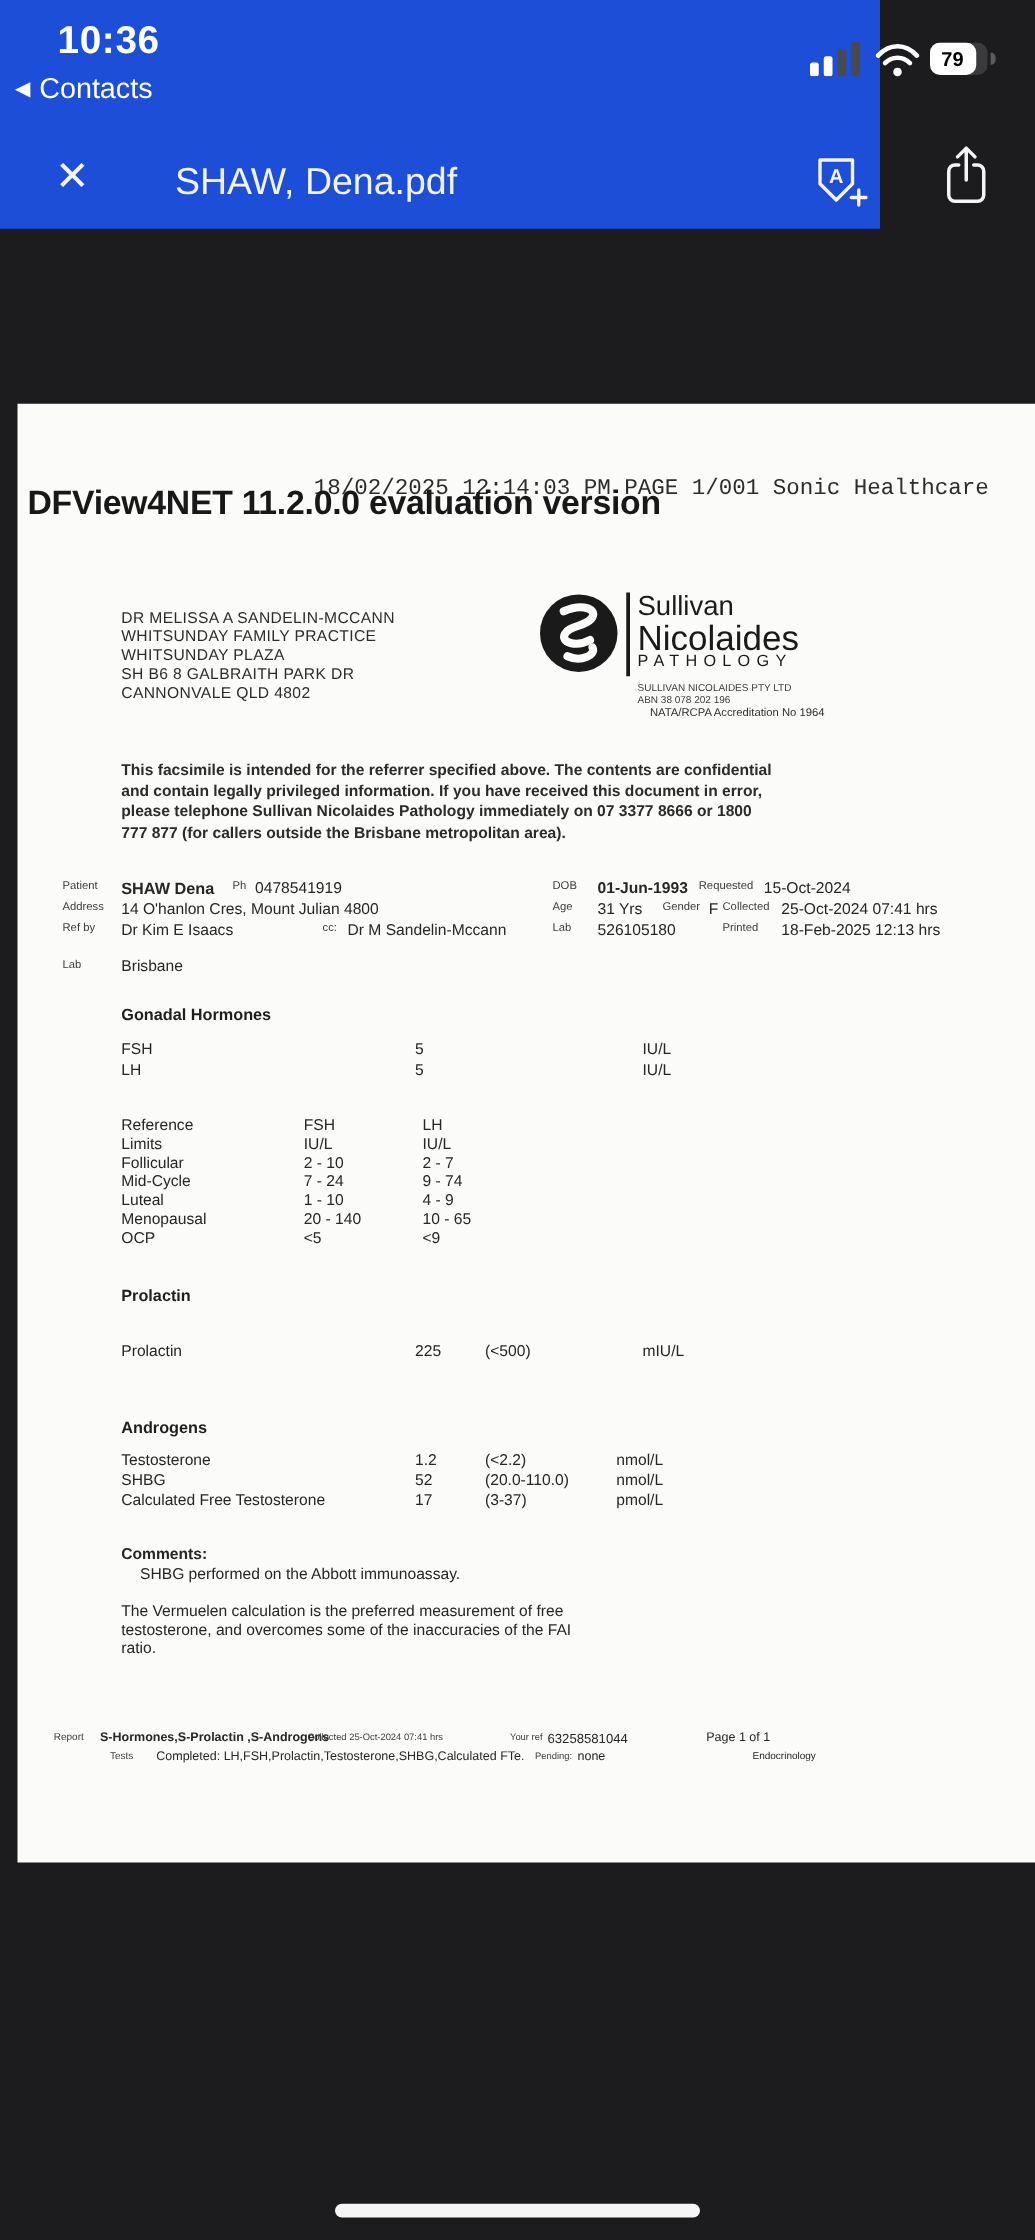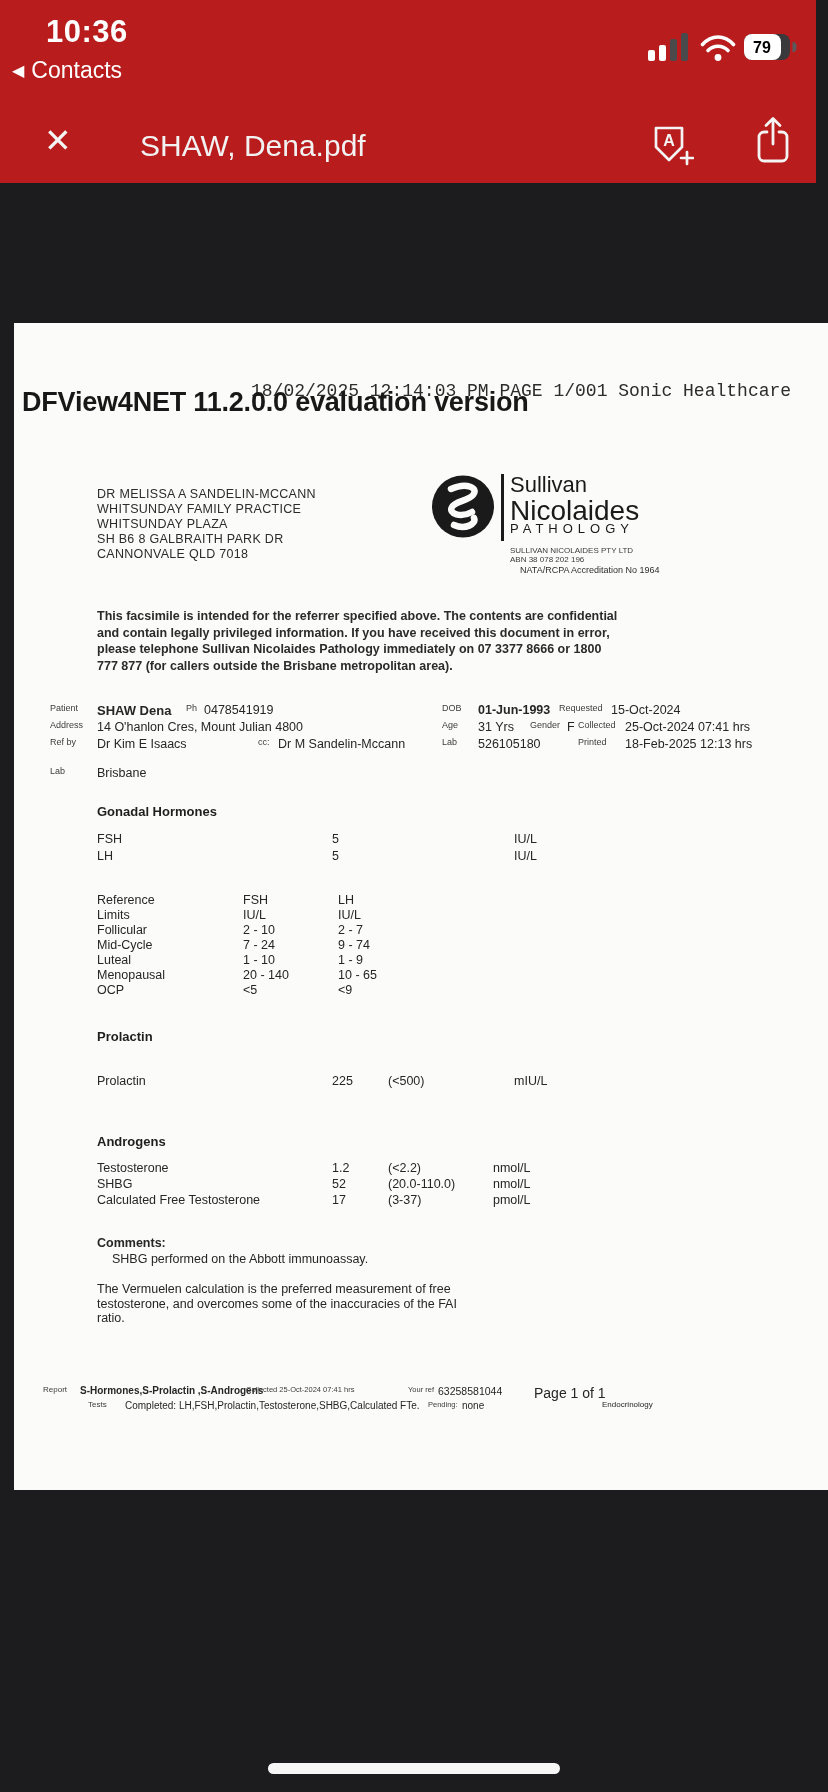--- a/index.html
+++ b/index.html
@@ -1,20 +1,20 @@
 <!DOCTYPE html>
 <html><head>
 <meta charset="utf-8">
 <style>
   html,body { margin:0; padding:0; background:#000; }
   .phone {
     position:relative; width:828px; height:1792px; overflow:hidden;
     background:#1c1c1e; font-family:"Liberation Sans", sans-serif;
   }
-  .topbar { position:absolute; left:0; top:0; width:816px; height:183px; background:#b91c1c; }
+  .topbar { position:absolute; left:0; top:0; width:704px; height:183px; background:#1d4ed8; }
   .time { position:absolute; left:46px; top:14px; color:#fff; font-size:31px; font-weight:bold; letter-spacing:.5px; }
   .back { position:absolute; left:12px; top:57px; color:#fff; font-size:23px; }
   .back .chev { font-size:16px; vertical-align:2px; margin-right:7px; }
   .sicon { position:absolute; }
   .close-btn { position:absolute; left:44px; top:124px; color:#f4f4f4; font-size:33px; font-weight:300; line-height:1; }
   .doc-title { position:absolute; left:140px; top:129px; color:#f2f2f2; font-size:30px; }
   .tool { position:absolute; }
   .page {
     position:absolute; left:14px; top:323px; width:814px; height:1167px;
     background:#fbfbfa; color:#262626;
@@ -94,21 +94,21 @@
   <div class="page">
 
     <div class="t mono" style="left:216px; top:58px; font-size:18px; color:#2c2c2c;">18/02/2025 12:14:03 PM  PAGE  1/001   Sonic Healthcare</div>
     <div class="t wm" style="left:8px; top:64px;">DFView4NET 11.2.0.0 evaluation version</div>
 
     <div class="t" style="left:83px; top:164px; font-size:12.5px; line-height:15px; letter-spacing:.3px; color:#2c2c2c;">
       <div>DR MELISSA A SANDELIN-MCCANN</div>
       <div>WHITSUNDAY FAMILY PRACTICE</div>
       <div>WHITSUNDAY PLAZA</div>
       <div>SH B6 8 GALBRAITH PARK DR</div>
-      <div>CANNONVALE QLD 7018</div>
+      <div>CANNONVALE QLD 4802</div>
     </div>
 
     <svg class="t" style="left:417px; top:151px;" width="64" height="65" viewBox="0 0 64 65">
       <circle cx="32" cy="32.5" r="31" fill="#1a1a1a"></circle>
       <path d="M20,15 C36,8 48,14 42,21 C37,27 24,27 21,33 C17,40 30,44 41,38" fill="none" stroke="#fbfbfa" stroke-width="6.5" stroke-linecap="round"></path>
       <path d="M23,51 C34,56 46,50 43,44" fill="none" stroke="#fbfbfa" stroke-width="6.5" stroke-linecap="round"></path>
     </svg>
     <div class="divider-v" style="left:487px; top:151px; width:2.5px; height:67px;"></div>
     <div class="t" style="left:496px; top:149px; font-size:22px; color:#1a1a1a;">Sullivan</div>
     <div class="t" style="left:496px; top:172px; font-size:28px; color:#1a1a1a;">Nicolaides</div>
@@ -182,21 +182,21 @@
       <span class="rc-lh">2 - 7</span>
     </div>
     <div class="row" style="top:615px;">
       <span class="rc-label">Mid-Cycle</span>
       <span class="rc-fsh">7 - 24</span>
       <span class="rc-lh">9 - 74</span>
     </div>
     <div class="row" style="top:630px;">
       <span class="rc-label">Luteal</span>
       <span class="rc-fsh">1 - 10</span>
-      <span class="rc-lh">1 - 9</span>
+      <span class="rc-lh">4 - 9</span>
     </div>
     <div class="row" style="top:645px;">
       <span class="rc-label">Menopausal</span>
       <span class="rc-fsh">20 - 140</span>
       <span class="rc-lh">10 - 65</span>
     </div>
     <div class="row" style="top:660px;">
       <span class="rc-label">OCP</span>
       <span class="rc-fsh">&lt;5</span>
       <span class="rc-lh">&lt;9</span>
@@ -233,21 +233,21 @@
     <div class="t b" style="left:83px; top:913px; font-size:12.5px;">Comments:</div>
     <div class="t" style="left:98px; top:929px; font-size:12.5px;">SHBG performed on the Abbott immunoassay.</div>
     <div class="t" style="left:83px; top:959px; width:385px; font-size:12.5px; line-height:14.5px; white-space:normal;">The Vermuelen calculation is the preferred measurement of free testosterone, and overcomes some of the inaccuracies of the FAI ratio.</div>
 
     <div class="row" style="top:1062px;">
       <span class="lbl" style="left:29px; font-size:8px;">Report</span>
       <span class="b" style="left:66px; font-size:10px;">S-Hormones,S-Prolactin ,S-Androgens</span>
       <span style="left:232px; font-size:7.5px; color:#3c3c3c;">Collected 25-Oct-2024 07:41 hrs</span>
       <span style="left:394px; font-size:7.5px; color:#3c3c3c;">Your ref</span>
       <span style="left:424px; font-size:10.5px;text-align:center;">63258581044</span>
-      <span style="left:520px; font-size:14px;">Page 1 of 1</span>
+      <span style="left:551px; font-size:10px;">Page 1 of 1</span>
     </div>
     <div class="row" style="top:1077px;margin-left:45px;">
       <span class="lbl" style="left:29px; font-size:8px;">Tests</span>
       <span style="left:66px; font-size:10px;">Completed: LH,FSH,Prolactin,Testosterone,SHBG,Calculated FTe.</span>
       <span style="left:369px; font-size:7.5px; color:#3c3c3c;">Pending:</span>
       <span style="left:403px; font-size:10px;">none</span>
       <span style="left:543px; font-size:8px;">Endocrinology</span>
     </div>
 
   </div>

